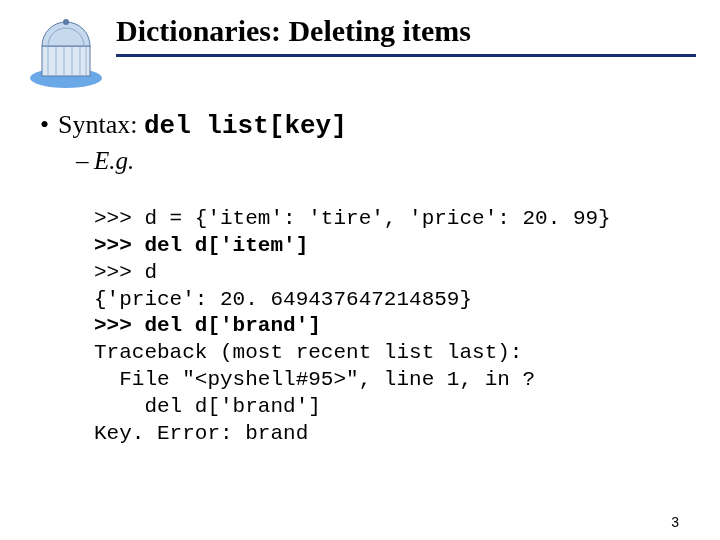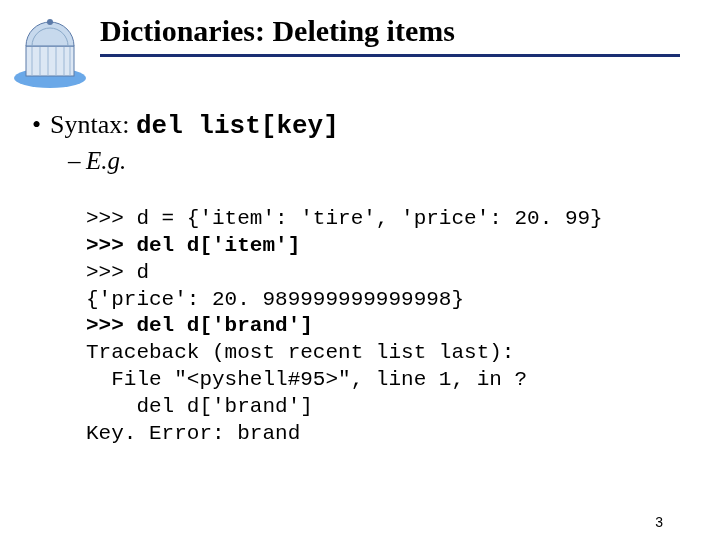--- a/index.html
+++ b/index.html
@@ -10,20 +10,21 @@
     background: #ffffff;
     font-family: "Times New Roman", Times, serif;
     position: relative;
     overflow: hidden;
   }
   .slide {
     position: relative;
     width: 677px;
     height: 540px;
     box-sizing: border-box;
+    margin-left: 16px;
   }
   .logo {
     position: absolute;
     top: 0px;
     left: 8px;
     width: 84px;
     height: 90px;
   }
   .title-wrap {
     position: absolute;
@@ -38,21 +39,21 @@
     margin: 0 0 6px 0;
   }
   .title-rule {
     height: 3px;
     background: #1a2f73;
     width: 580px;
   }
   .body {
     position: absolute;
     top: 110px;
-    left: 32px;
+    left: 24px;
     width: 650px;
   }
   .bullet1 {
     font-size: 26px;
     color: #000;
     margin-bottom: 6px;
   }
   .bullet1 .dot {
     display: inline-block;
     width: 18px;
@@ -133,21 +134,21 @@
     </div>
 
     <div class="bullet2">
       <span class="dash">–</span><span>E.g.</span>
     </div>
 
     <div class="codeblock">
 <span>&gt;&gt;&gt; d = {'item': 'tire', 'price': 20. 99}</span>
 <span><span class="bold">&gt;&gt;&gt; del d['item']</span></span>
 <span>&gt;&gt;&gt; d</span>
-<span>{'price': 20. 989999999999998}</span>
+<span>{'price': 20. 649437647214859}</span>
 <span><span class="bold">&gt;&gt;&gt; del d['brand']</span></span>
 <span>Traceback (most recent list last):</span>
 <span>  File "&lt;pyshell#95&gt;", line 1, in ?</span>
 <span>    del d['brand']</span>
 <span>Key. Error: brand</span>
 </div>
 
   </div>
 
 

